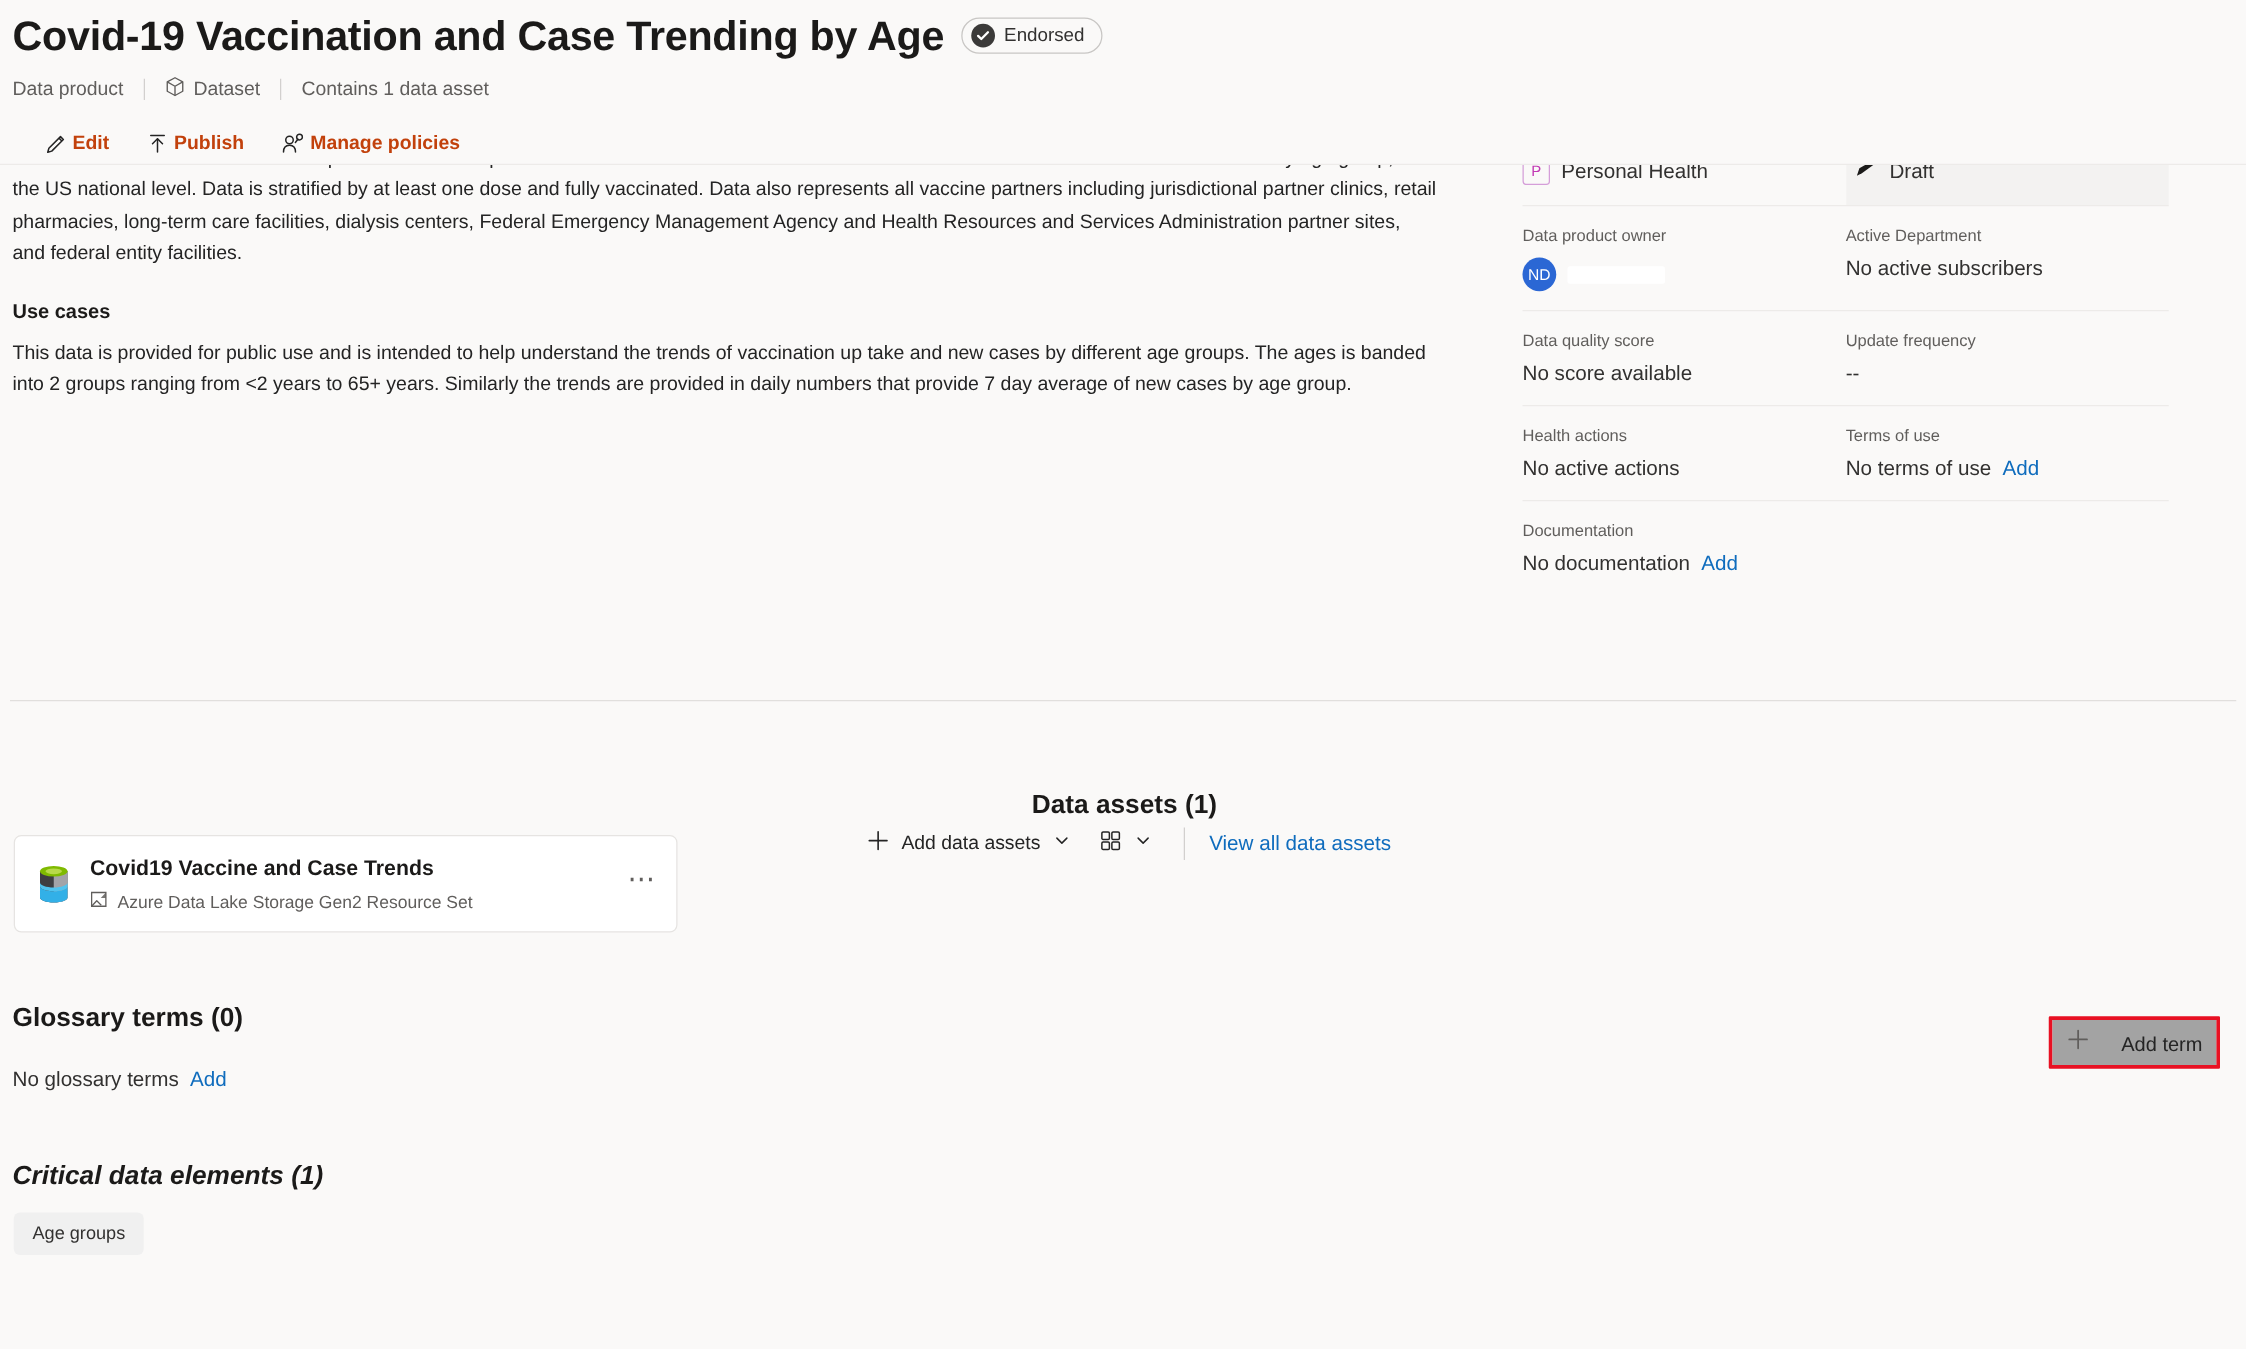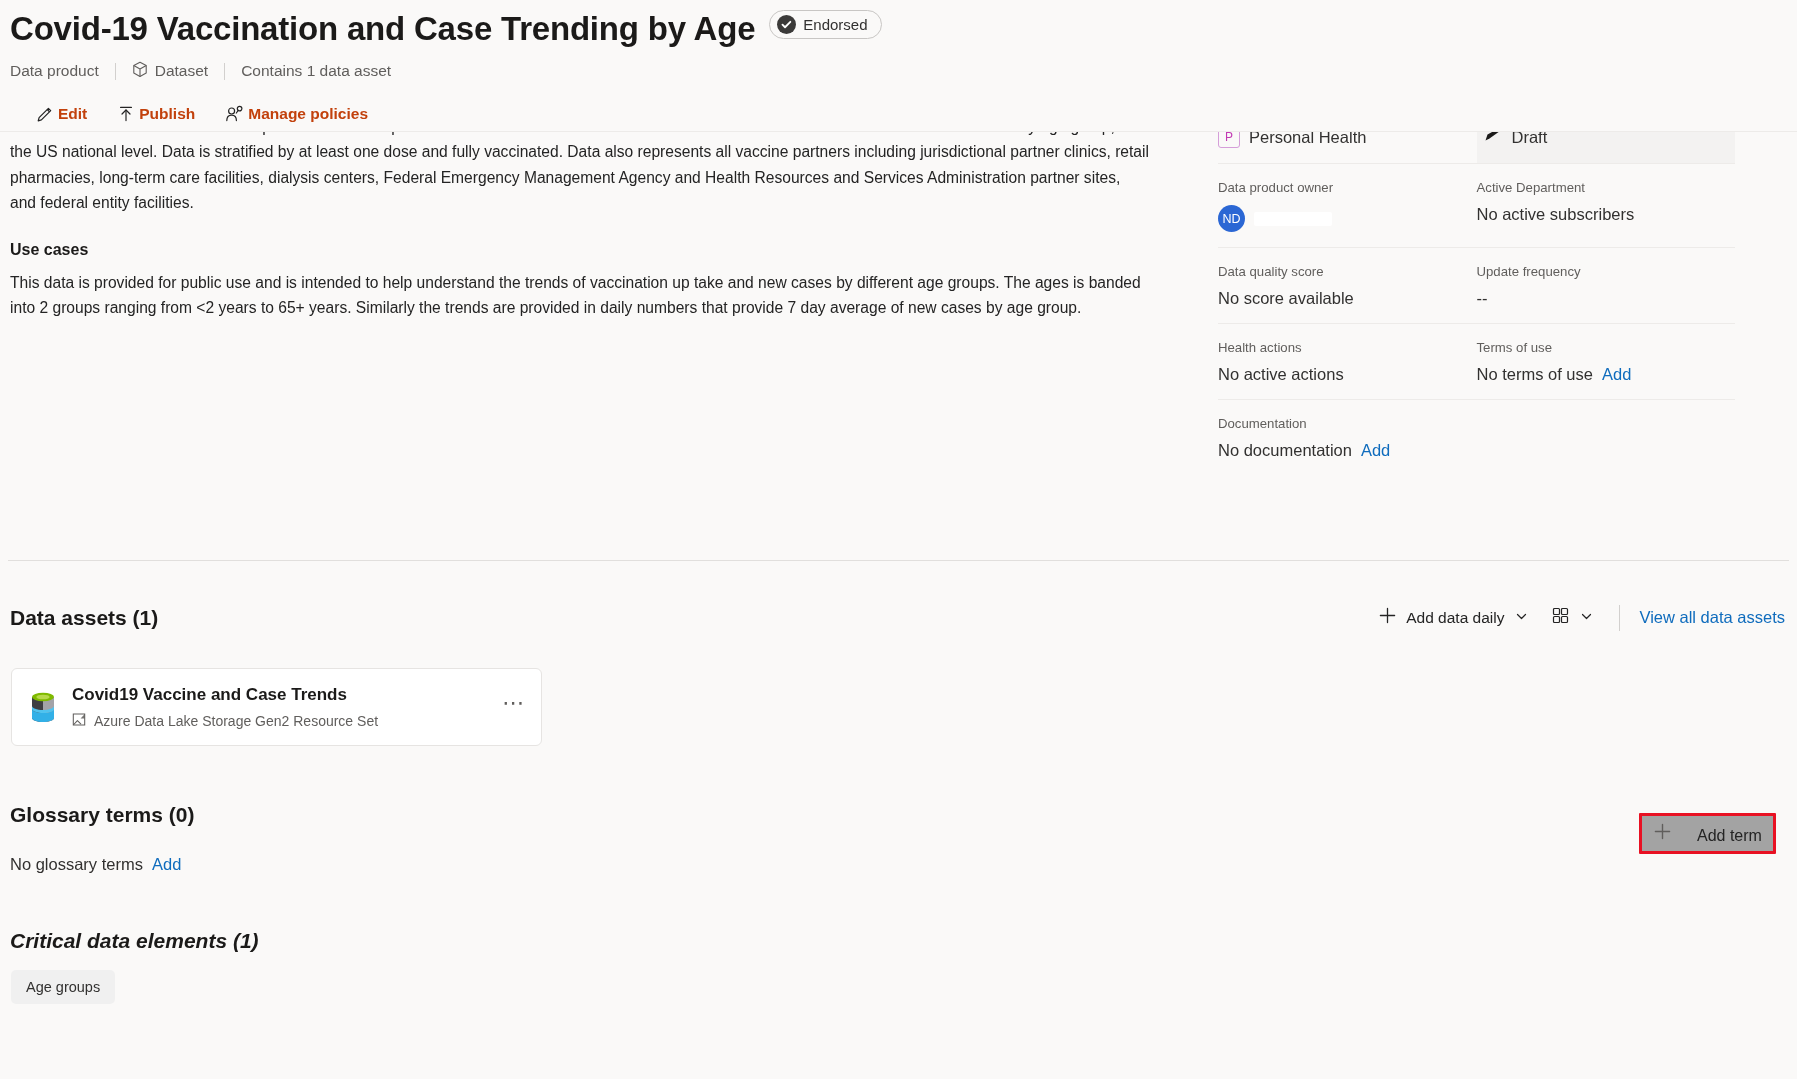--- a/index.html
+++ b/index.html
@@ -8,21 +8,21 @@
     background:#faf9f8;
     font-family:"Liberation Sans","DejaVu Sans",sans-serif;
     color:#242424;
     overflow:hidden;
     position:relative;
   }
   .page{position:relative;width:1797px;height:1079px;}
 
   
   .hdr{padding:10px 0 0 10px;}
-  .title-row{display:flex;align-items:flex-start;gap:14px;}
+  .title-row{display:flex;align-items:center;gap:14px;}
   .page-title{
     font-size:33px;font-weight:700;letter-spacing:-.2px;
     color:#1b1a19;line-height:1.15;margin:0;
   }
   .endorsed{
     display:inline-flex;align-items:center;gap:7px;
     border:1px solid #c8c6c4;border-radius:15px;
     padding:4px 13px 4px 7px;background:#faf9f8;
     font-size:15px;color:#323130;
   }
@@ -92,22 +92,22 @@
   
   .hr{
     position:absolute;left:8px;top:560px;width:1781px;height:1px;background:#e1dfdd;
   }
 
   
   .sect-title{
     font-size:21px;font-weight:700;color:#1b1a19;margin:0;
   }
   .assets-hdr{
-    position:absolute;left:10px;top:599px;width:1779px;
-    display:flex;align-items:center;justify-content:space-between;
+    position:absolute;left:10px;top:632px;width:1779px;
+    display:flex;align-items:center;justify-content:space-between;flex-direction:column;
   }
   .assets-tools{display:flex;align-items:center;gap:2px;}
   .tool{
     display:flex;align-items:center;gap:9px;padding:7px 11px;
     font-size:15.5px;color:#242424;cursor:pointer;border-radius:4px;
   }
   .tool .chev{margin-left:2px;}
   .vdiv{width:1px;height:26px;background:#d2d0ce;margin:0 13px;}
   .viewall{color:#0f6cbd;font-size:16.5px;cursor:pointer;padding:6px 4px;}
 
@@ -309,21 +309,21 @@
 
   <div class="assets-hdr">
     <h2 class="sect-title">Data assets (1)</h2>
     <div class="assets-tools">
       <div class="tool">
         <span>
           <svg width="19" height="19" viewBox="0 0 19 19">
               <path d="M9.5 2.4 L9.5 16.6 M2.4 9.5 L16.6 9.5" stroke="#242424" stroke-width="1.3" stroke-linecap="round"></path>
             </svg>
         </span>
-        <span>Add data daily</span>
+        <span>Add data assets</span>
         <span class="chev">
           <svg width="13" height="13" viewBox="0 0 13 13">
               <path d="M2.5 4.5 L6.5 8.5 L10.5 4.5" fill="none" stroke="#242424" stroke-width="1.2" stroke-linecap="round" stroke-linejoin="round"></path>
             </svg>
         </span>
       </div>
       <div class="tool">
         <span>
           <svg width="17" height="17" viewBox="0 0 17 17">
             <rect x="1.5" y="1.5" width="6" height="6" rx="1" fill="none" stroke="#242424" stroke-width="1.2"></rect>

